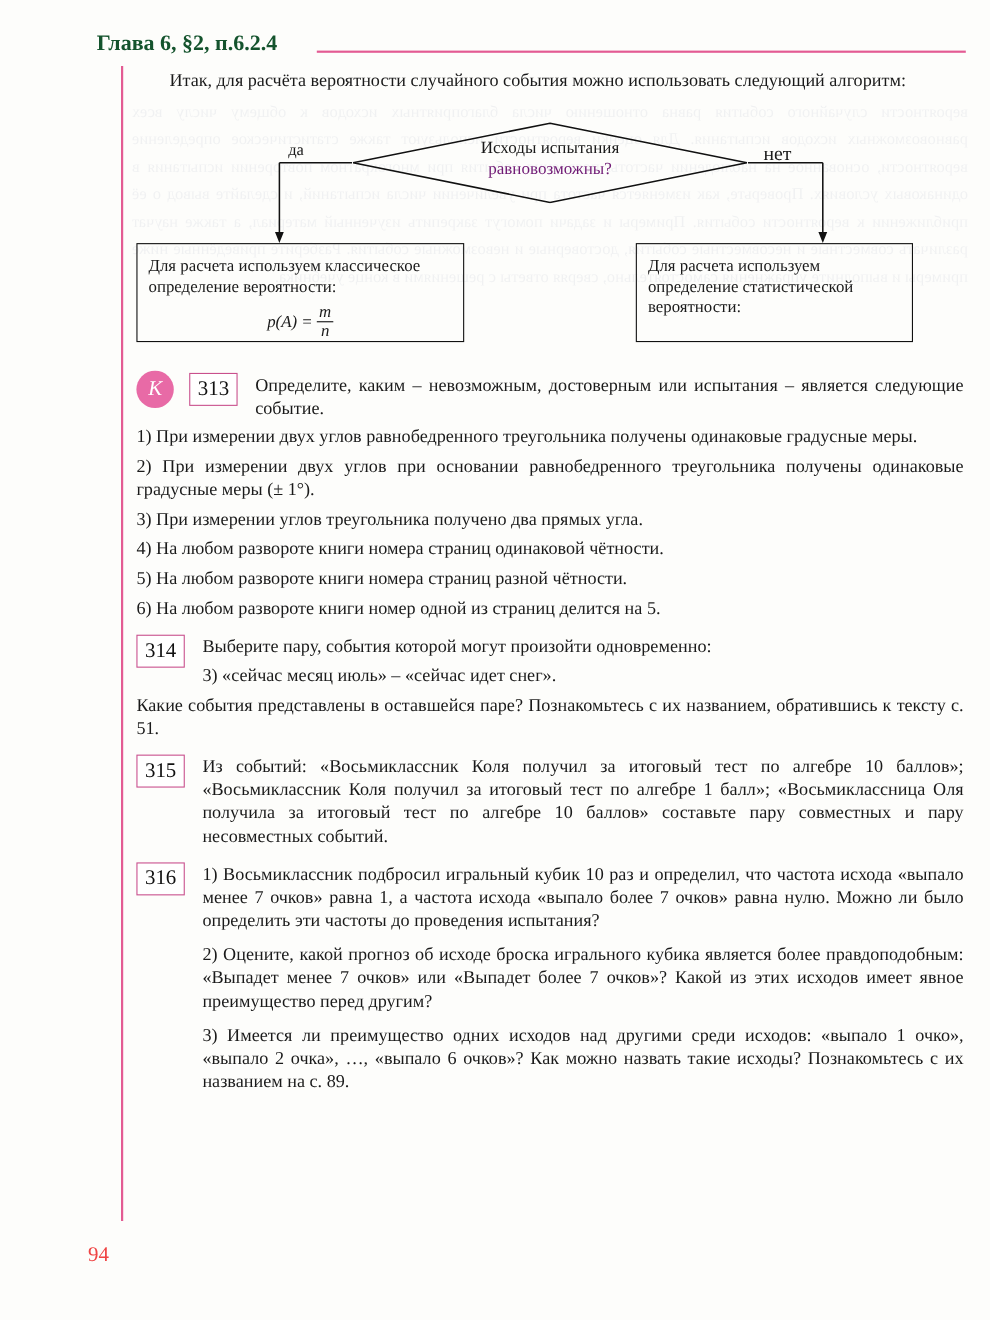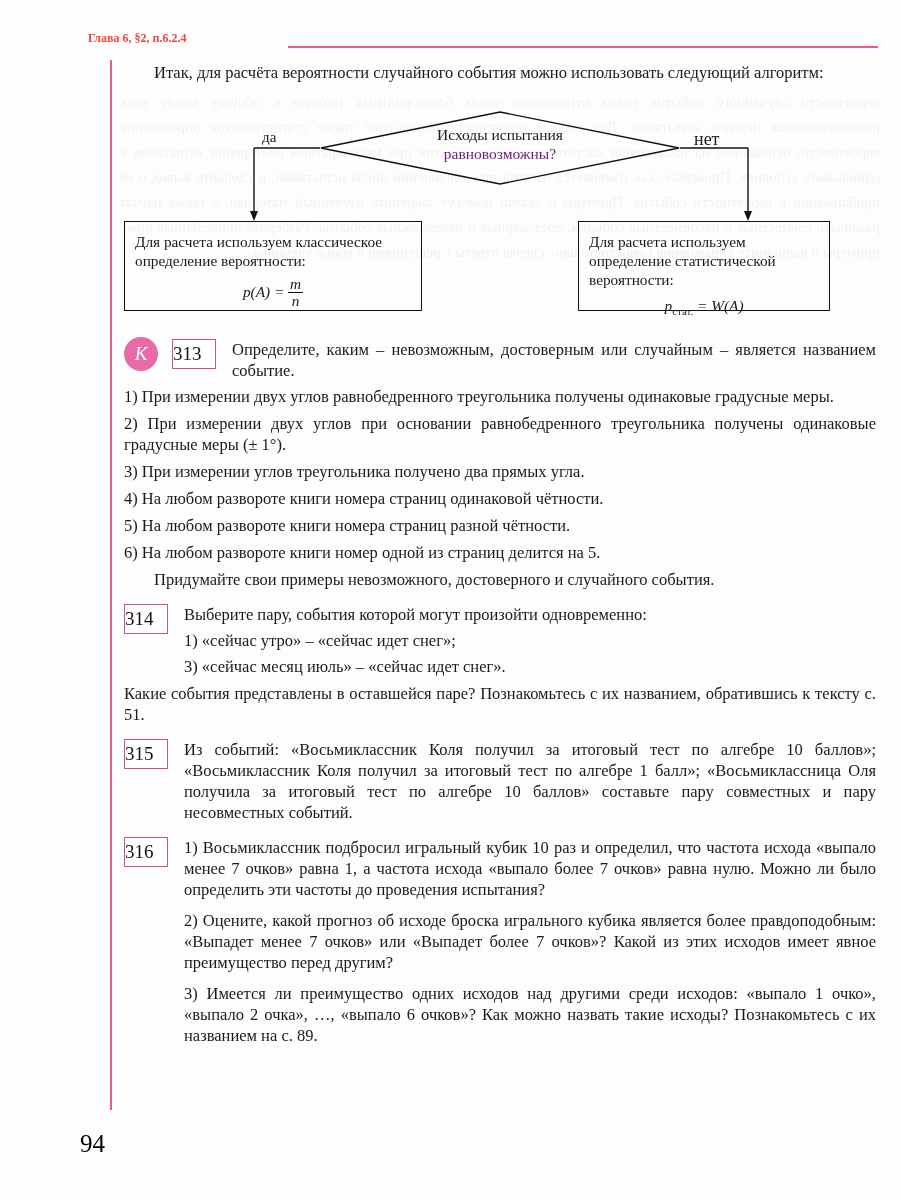--- a/index.html
+++ b/index.html
@@ -48,22 +48,22 @@
   }
   .header {
     position: absolute;
     left: 88px;
     top: 28px;
     width: 790px;
   }
   .header .chapter {
     font-family: "Liberation Serif", serif;
     font-weight: bold;
-    font-size: 12px;
-    color: #ef4444;
+    font-size: 20px;
+    color: #14532d;
     display: inline-block;
     padding-bottom: 3px;
   }
   .header .rule {
     position: absolute;
     left: 200px;
     right: 0;
     top: 18px;
     height: 2px;
     background: #e35b93;
@@ -170,21 +170,21 @@
   }
   .ex.with-k { padding-left: 108px; }
   .num-badge {
     position: absolute;
     left: 0;
     top: 0;
     width: 44px;
     height: 30px;
     border: 1.6px solid #c9508d;
     box-sizing: border-box;
-    text-align: left;
+    text-align: center;
     line-height: 27px;
     font-size: 19px;
     color: #111;
     font-family: "Liberation Serif", serif;
     background: #fff;
   }
   .ex.with-k .num-badge { left: 48px; }
   .k-circle {
     position: absolute;
     left: 0;
@@ -198,23 +198,23 @@
     line-height: 33px;
     font-size: 19px;
     font-style: italic;
     font-family: "Liberation Serif", serif;
   }
   .ex p { margin-bottom: 5px; }
   .page-num {
     position: absolute;
     left: 80px;
     top: 1130px;
-    font-size: 25px;
-    font-family: "Liberation Serif", serif;
-    color: #000000;
+    font-size: 19px;
+    font-family: "Liberation Serif", serif;
+    color: #ef4444;
   }
   .it { font-style: italic; }
 </style>
 </head>
 <body>
 
 <div class="page">
 
   <div class="bleed">
     вероятности случайного события равна отношению числа благоприятных исходов к общему числу
@@ -270,46 +270,40 @@
           <span>p(A) =</span>
           <span class="frac">
             <span class="num">m</span>
             <span class="den">n</span>
           </span>
         </div>
       </div>
 
       <div class="box right">
         <span>Для расчета используем определение статистической вероятности:</span>
-        <div class="formula">
-          <span class="it">p</span><span class="sub">стат.</span>
-          <span>= W(A)</span>
-        </div>
       </div>
     </div>
 
     <div class="ex with-k">
       <div class="k-circle">К</div>
       <div class="num-badge">313</div>
-      <p>Определите, каким – невозможным, достоверным или случайным – является названием событие.</p>
+      <p>Определите, каким – невозможным, достоверным или испытания – является следующие событие.</p>
     </div>
     <div style="padding-left:0;">
       <p>1) При измерении двух углов равнобедренного треугольника получены одинаковые градусные меры.</p>
       <p>2) При измерении двух углов при основании равнобедренного треугольника получены одинаковые градусные меры (± 1°).</p>
       <p>3) При измерении углов треугольника получено два прямых угла.</p>
       <p>4) На любом развороте книги номера страниц одинаковой чётности.</p>
       <p>5) На любом развороте книги номера страниц разной чётности.</p>
       <p>6) На любом развороте книги номер одной из страниц делится на 5.</p>
-      <p class="indent">Придумайте свои примеры невозможного, достоверного и случайного события.</p>
     </div>
 
     <div class="ex">
       <div class="num-badge">314</div>
       <p>Выберите пару, события которой могут произойти одновременно:</p>
-      <p>1) «сейчас утро» – «сейчас идет снег»;</p>
       <p>3) «сейчас месяц июль» – «сейчас идет снег».</p>
     </div>
     <p style="margin-top:6px;">Какие события представлены в оставшейся паре? Познакомьтесь с их названием, обратившись к тексту с. 51.</p>
 
     <div class="ex">
       <div class="num-badge">315</div>
       <p>Из событий: «Восьмиклассник Коля получил за итоговый тест по алгебре 10 баллов»; «Восьмиклассник Коля получил за итоговый тест по алгебре 1 балл»; «Восьмиклассница Оля получила за итоговый тест по алгебре 10 баллов» составьте пару совместных и пару несовместных событий.</p>
     </div>
 
     <div class="ex">

